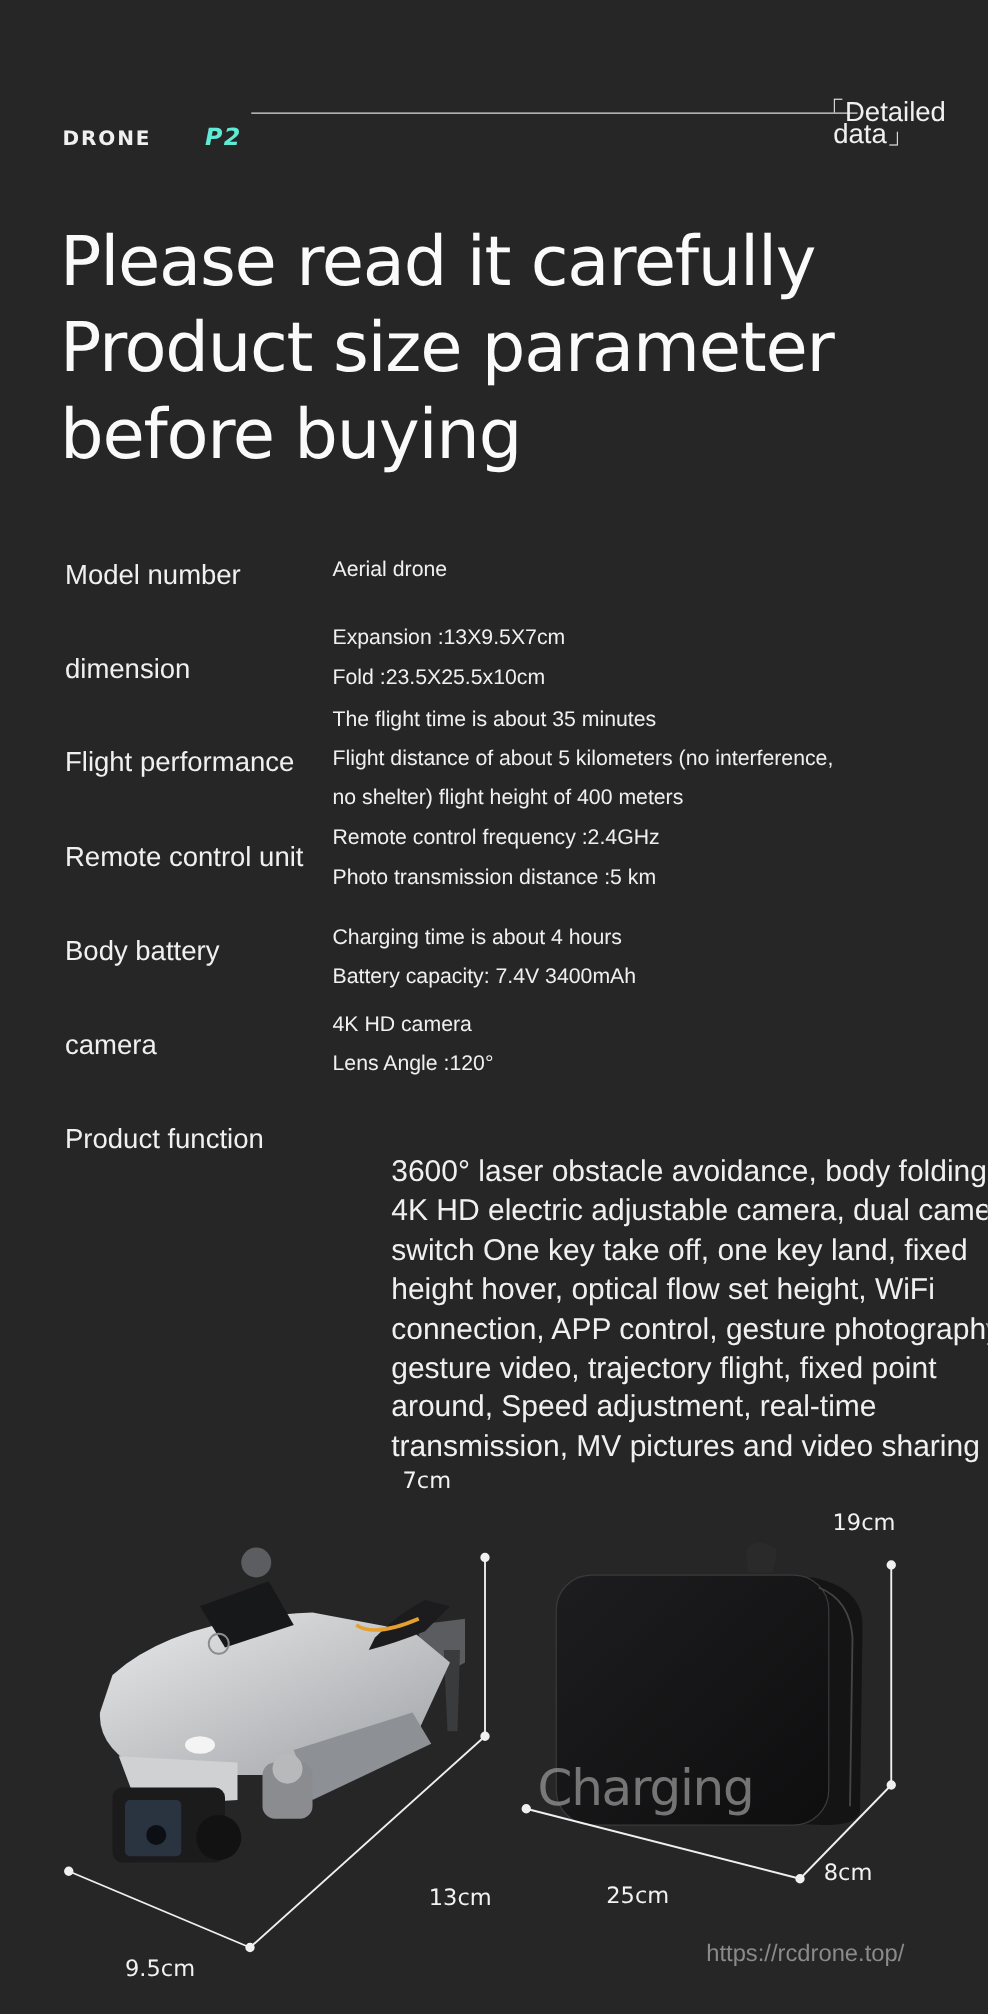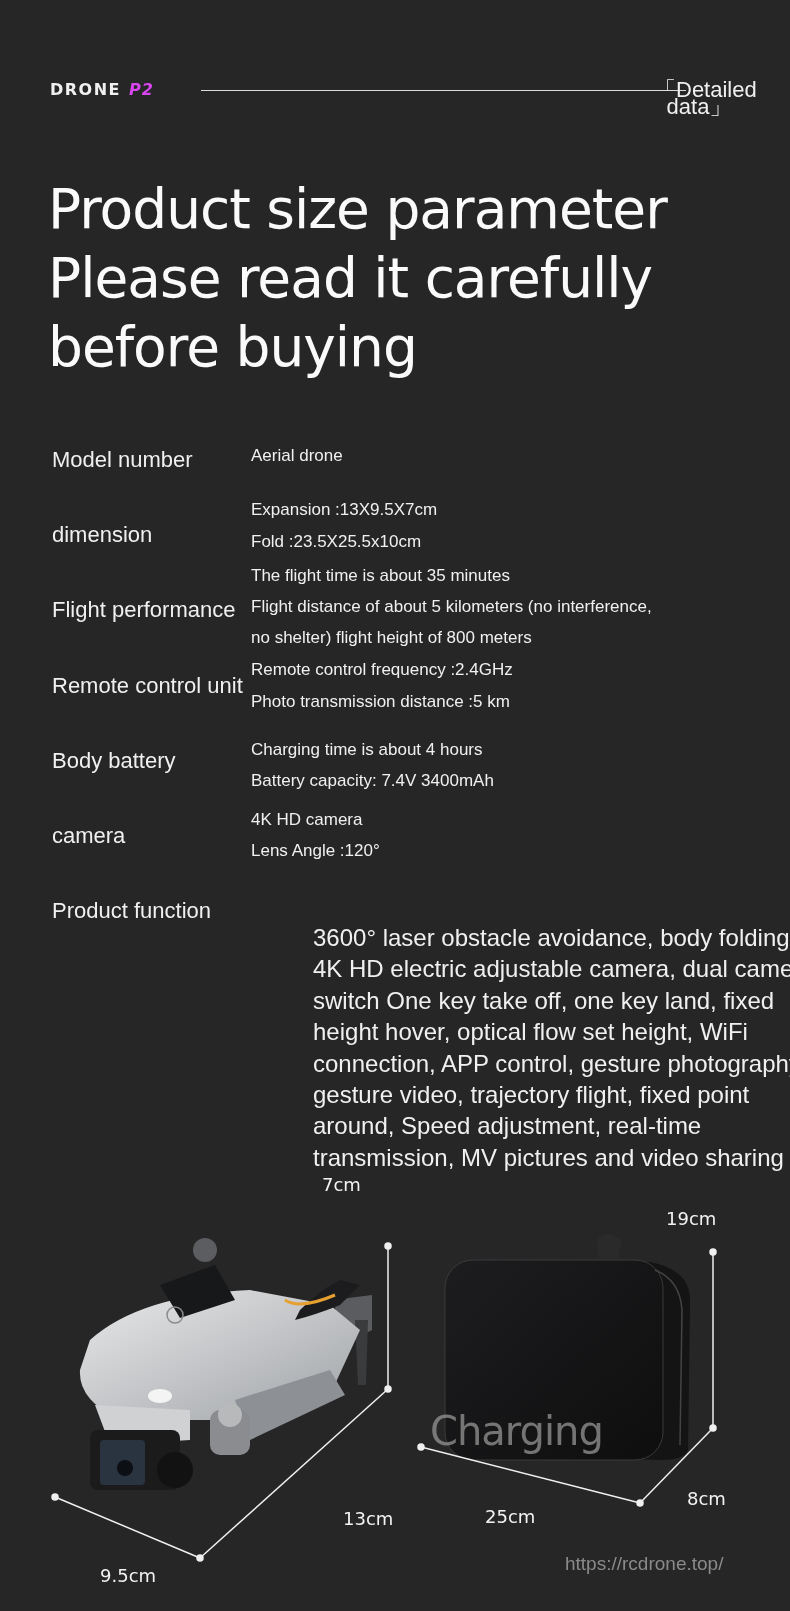--- a/index.html
+++ b/index.html
@@ -1,29 +1,29 @@
 <!DOCTYPE html>
 <html><head>
 <meta charset="utf-8">
 <style>
   * { margin: 0; padding: 0; box-sizing: border-box; }
   html, body { width: 790px; height: 1611px; background: #262627; overflow: hidden; }
   body { position: relative; font-family: "Liberation Sans", sans-serif; color: #f2f2f2; }
 
   .header { position: absolute; left: 50px; top: 78px; width: 700px; height: 40px; }
-  .logo { position: absolute; left: 0; top: 2px; display: flex; align-items: baseline; font-family: "DejaVu Sans", sans-serif; font-weight: bold; }
+  .logo { position: absolute; left: 0; top: 2px; display: flex; align-items: baseline; font-family: "DejaVu Sans", sans-serif; font-weight: bold; gap: 35px; }
   .logo .drone { font-size: 16px; letter-spacing: 1.5px; color: #f0f0f0; }
-  .logo .p2 { font-size: 16px; margin-left: 8px; color: #d946ef; letter-spacing: 1px; font-style: italic; }
+  .logo .p2 { font-size: 19px; margin-left: 8px; color: #5eead4; letter-spacing: 1px; font-style: italic; margin-top: 19px; }
   .header-line { position: absolute; left: 151px; top: 12px; width: 485px; height: 1px; background: #dcdcdc; }
   .detailed { position: absolute; left: 604px; top: 3px; width: 90px; font-size: 22px; line-height: 17px; color: #f0f0f0; text-align: center; font-family: "Liberation Sans", sans-serif; }
 
   .title { position: absolute; left: 48px; top: 175px; width: 720px; font-family: "DejaVu Sans", sans-serif; font-size: 55px; line-height: 69px; color: #fafafa; letter-spacing: -1px; }
   .title div { white-space: nowrap; }
   .spec-label { position: absolute; left: 52px; font-size: 22px; color: #f0f0f0; white-space: nowrap; font-family: "Liberation Sans", sans-serif; }
-  .spec-val { position: absolute; left: 251px; font-size: 17px; color: #f0f0f0; white-space: nowrap; font-family: "Liberation Sans", sans-serif; }
+  .spec-val { position: absolute; left: 266px; font-size: 17px; color: #f0f0f0; white-space: nowrap; font-family: "Liberation Sans", sans-serif; }
   .spec-para { position: absolute; left: 265px; top: 922px; width: 510px; font-size: 24px; line-height: 31.4px; color: #f0f0f0; font-family: "Liberation Sans", sans-serif; margin-left: 48px; }
 
   .dim-label { position: absolute; font-size: 18px; color: #f2f2f2; font-family: "DejaVu Sans", sans-serif; white-space: nowrap; text-align: right; }
   .watermark { position: absolute; left: 430px; top: 1408px; font-size: 40px; color: rgba(150,150,150,0.75); font-family: "DejaVu Sans", sans-serif; letter-spacing: -1px; }
   .url { position: absolute; left: 565px; top: 1553px; font-size: 19px; color: #8a8a8a; font-family: Liberation Sans, sans-serif; }
 
   svg.overlay { position: absolute; left: 0; top: 0; }
 </style>
 </head>
 <body>
@@ -34,37 +34,37 @@
     <span class="p2">P2</span>
   </div>
   <div class="header-line"></div>
   <div class="detailed">
     <div>「Detailed</div>
     <div>data」</div>
   </div>
 </div>
 
 <div class="title">
+  <div>Please read it carefully</div>
   <div>Product size parameter</div>
-  <div>Please read it carefully</div>
   <div>before buying</div>
 </div>
 
 <div>
   <div class="spec-label" style="top:447px">Model number</div>
   <div class="spec-val" style="top:446px">Aerial drone</div>
 
   <div class="spec-label" style="top:522px">dimension</div>
   <div class="spec-val" style="top:500px">Expansion :13X9.5X7cm</div>
   <div class="spec-val" style="top:532px">Fold :23.5X25.5x10cm</div>
 
   <div class="spec-label" style="top:597px">Flight performance</div>
   <div class="spec-val" style="top:566px">The flight time is about 35 minutes</div>
   <div class="spec-val" style="top:597px">Flight distance of about 5 kilometers (no interference,</div>
-  <div class="spec-val" style="top:628px">no shelter) flight height of 800 meters</div>
+  <div class="spec-val" style="top:628px">no shelter) flight height of 400 meters</div>
 
   <div class="spec-label" style="top:673px">Remote control unit</div>
   <div class="spec-val" style="top:660px">Remote control frequency :2.4GHz</div>
   <div class="spec-val" style="top:692px">Photo transmission distance :5 km</div>
 
   <div class="spec-label" style="top:748px">Body battery</div>
   <div class="spec-val" style="top:740px">Charging time is about 4 hours</div>
   <div class="spec-val" style="top:771px">Battery capacity: 7.4V 3400mAh</div>
 
   <div class="spec-label" style="top:823px">camera</div>
@@ -133,16 +133,16 @@
     <circle cx="640" cy="1503" r="3"></circle>
     <circle cx="421" cy="1447" r="3"></circle>
   </g>
 </svg>
 
 <div class="dim-label" style="left:322px; top:1174px">7cm</div>
 <div class="dim-label" style="left:343px; top:1508px">13cm</div>
 <div class="dim-label" style="left:100px; top:1565px">9.5cm</div>
 <div class="dim-label" style="left:666px; top:1208px">19cm</div>
 <div class="dim-label" style="left:485px; top:1506px">25cm</div>
-<div class="dim-label" style="left:687px; top:1488px">8cm</div>
+<div class="dim-label" style="left:659px; top:1488px">8cm</div>
 
 <div class="watermark">Charging</div>
 <div class="url">https://rcdrone.top/</div>
 
 </body></html>

